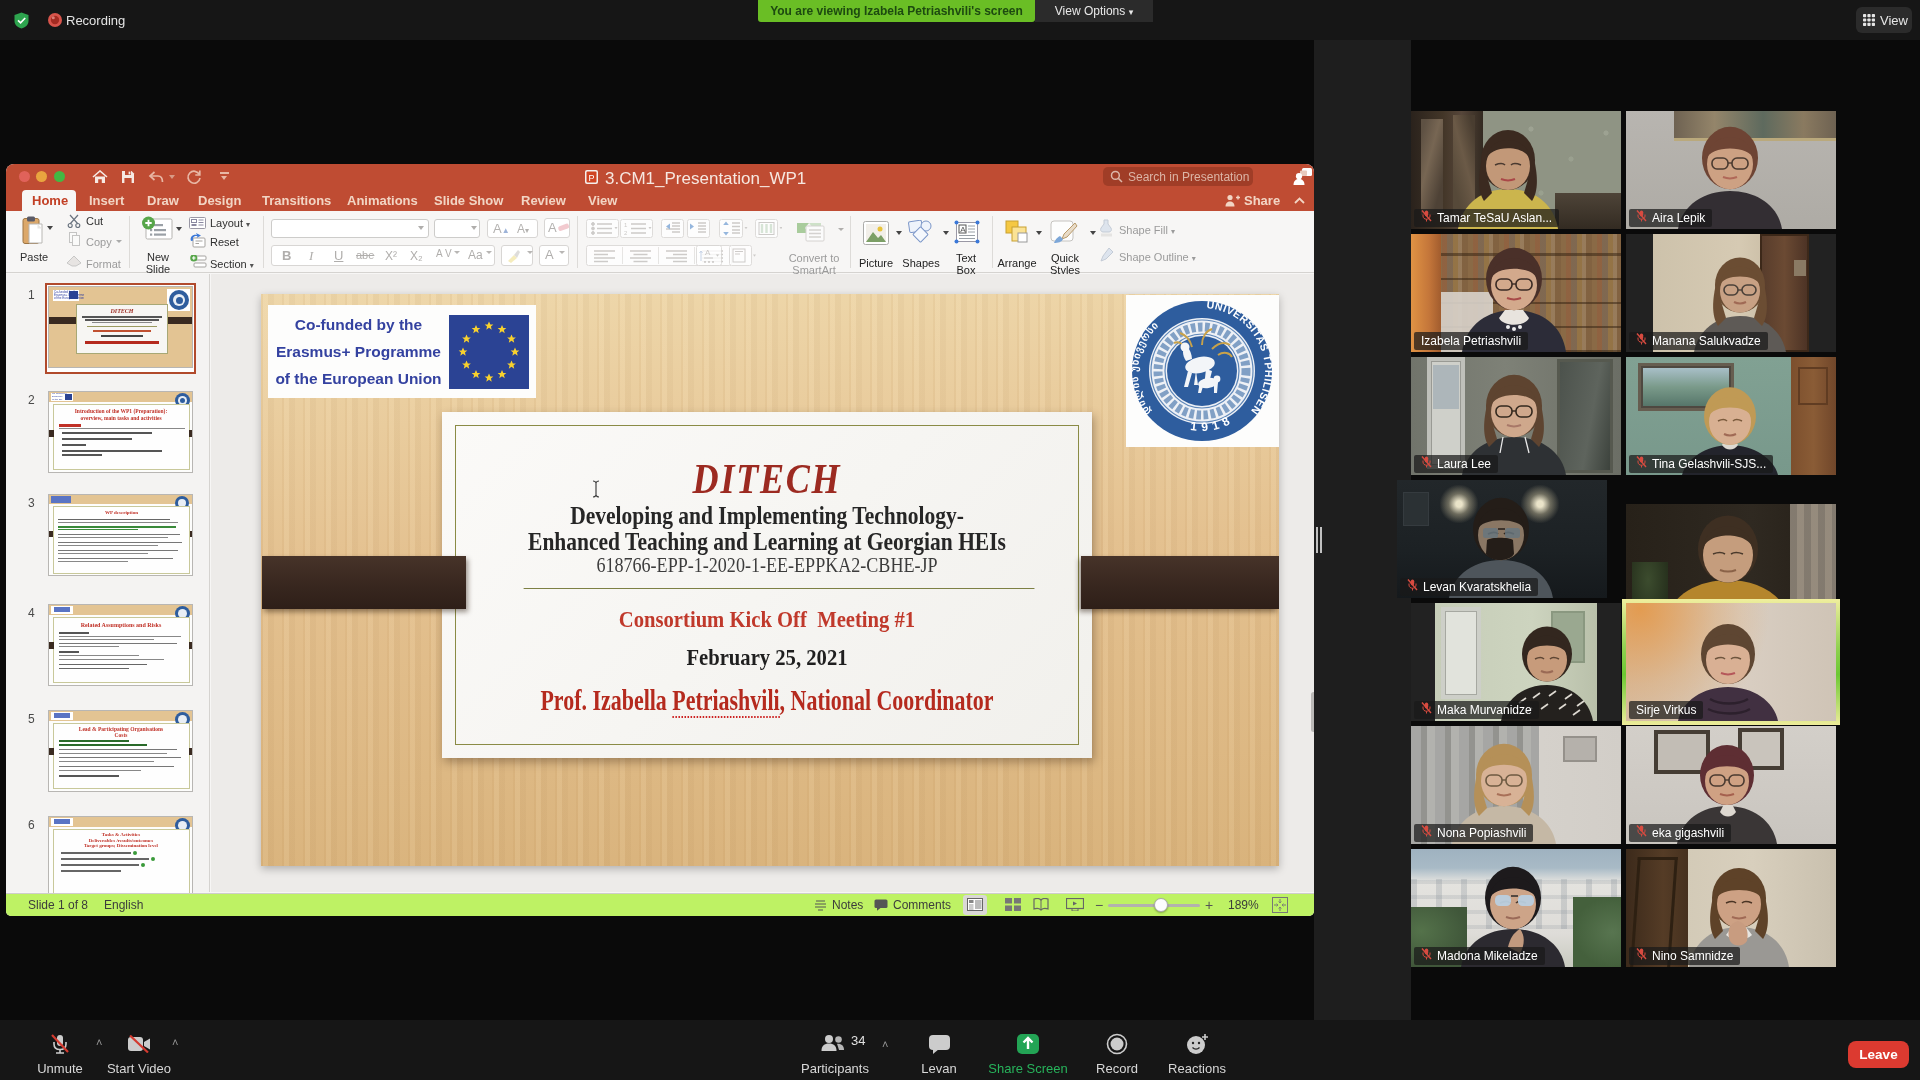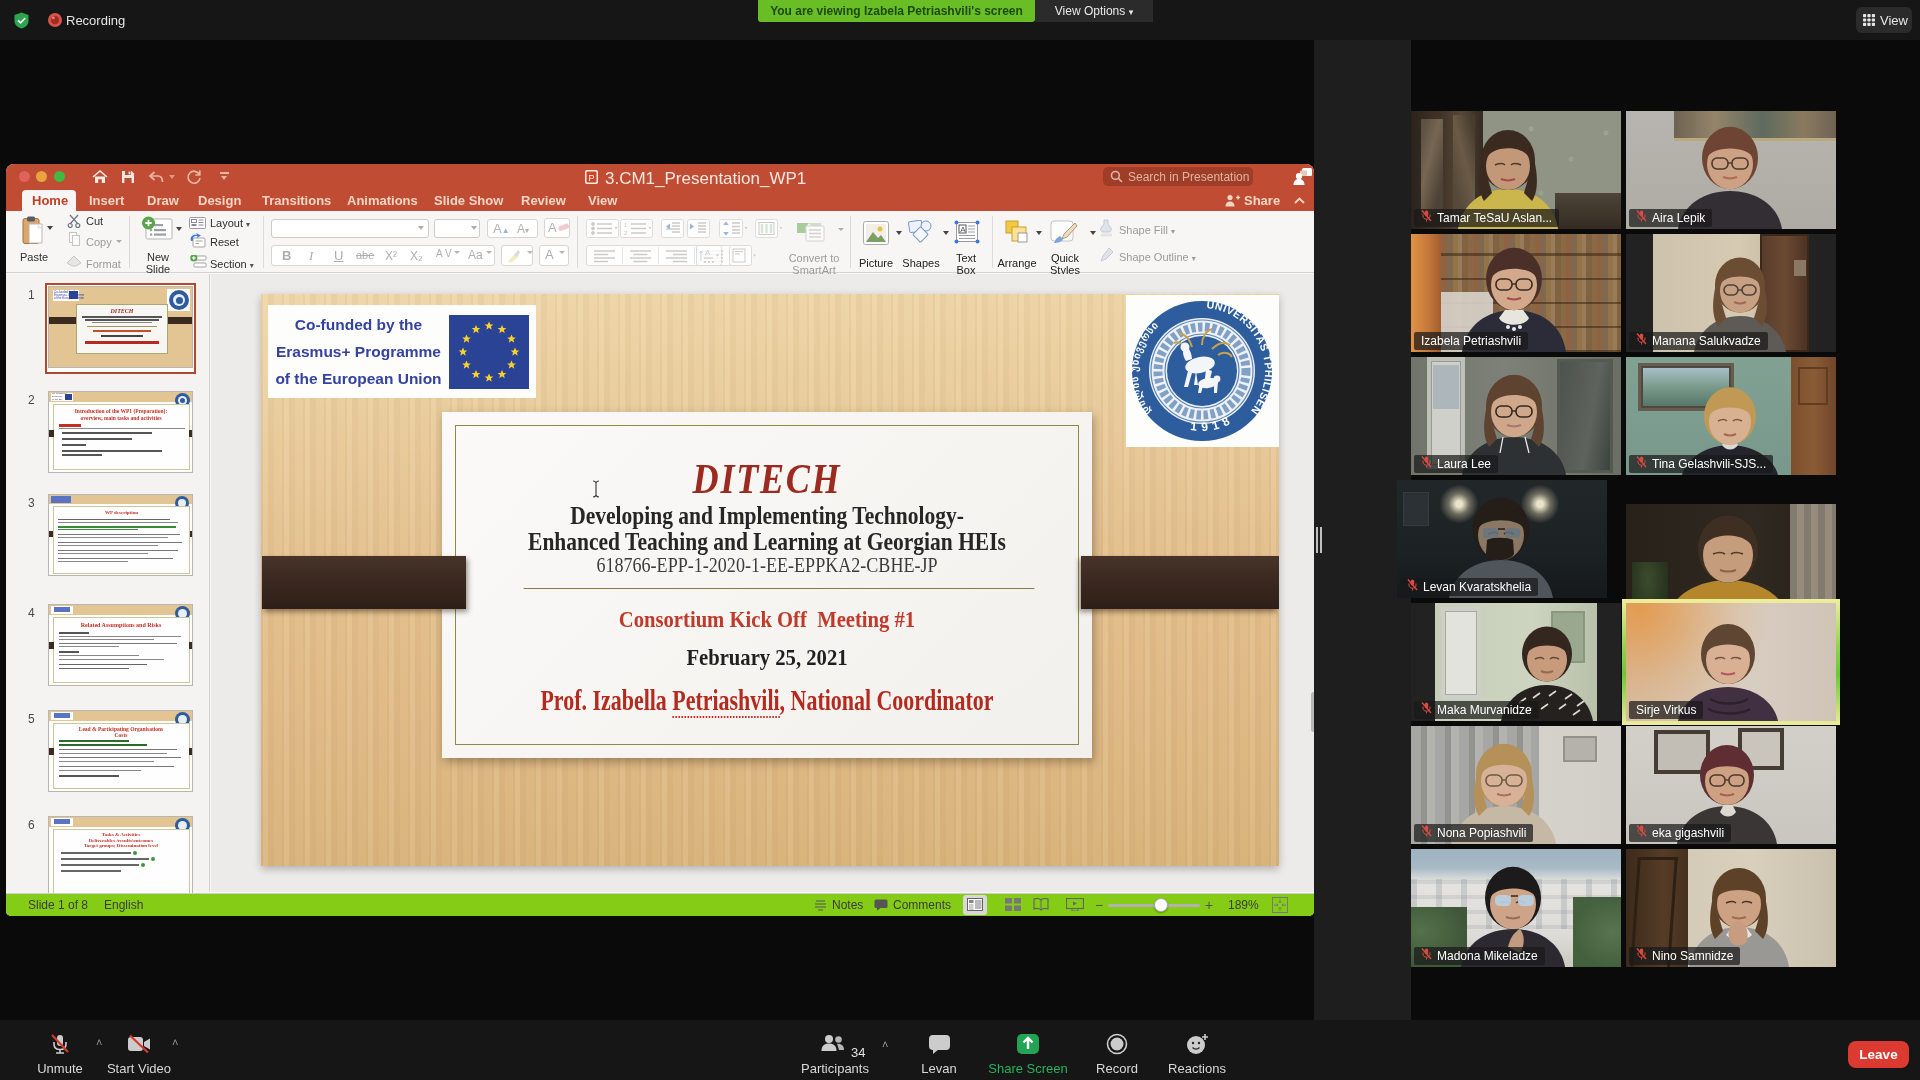--- a/index.html
+++ b/index.html
@@ -24,21 +24,21 @@
   .gray { color:#9b9b9b; }
   
   #panel { position:absolute; left:0; top:110px; width:204px; height:618px; background:#f4f3f2;
     border-right:1px solid #d5d3d0; }
   .thumbnum { position:absolute; font-size:12px; color:#4a4a4a; }
   .thumb { position:absolute; left:42px; width:145px; height:82px; background:#e3c493; border:1px solid #b8b6b3; overflow:hidden; }
   
   #canvas { position:absolute; left:205px; top:110px; width:1103px; height:618px; background:#edebe9; }
   #slide { position:absolute; left:50px; top:20px; width:1018px; height:572px; overflow:hidden;
     background:linear-gradient(175deg,#efd8ab 0%, #e3c08d 40%, #dab478 100%); box-shadow:0 3px 8px rgba(0,0,0,.25); }
-  #statusbar { position:absolute; left:0; top:729px; width:1308px; height:23px; background:#84cc16;
+  #statusbar { position:absolute; left:0; top:729px; width:1308px; height:23px; background:#bef264;
     border-top:1px solid #cfcdcb; font-size:12px; color:#3c3c3c; }
   
   .tile { position:absolute; width:210px; height:118px; background:#222; overflow:hidden; }
   .nlabel { position:absolute; left:3px; bottom:2px; height:18px; background:rgba(25,25,25,.72);
     border-radius:2px; color:#fff; font-size:12px; line-height:18px; padding:0 7px; white-space:nowrap; }
   .nlabel .mic { display:inline-block; width:11px; margin-right:5px; }
   
   #botbar { position:absolute; left:0; top:1020px; width:1920px; height:60px; background:#161616; }
   .bbtn { position:absolute; top:0; text-align:center; color:#d8d8d8; font-size:13px; }
   .bbtn .lbl { position:absolute; width:120px; top:41px; left:50%; transform:translateX(-50%); }
@@ -928,21 +928,21 @@
   <div class="abs" style="left:172px;top:16px;color:#999;font-size:11px">˄</div>
   <div class="bbtn" style="left:802px;width:66px">
     <svg style="margin-top:14px" width="30" height="20" viewBox="0 0 30 20">
       <circle cx="9" cy="5" r="4" fill="#ccc"></circle>
       <path d="M1.5 17 C1.5 11.5 4.5 9.5 9 9.5 C13.5 9.5 16.5 11.5 16.5 17 Z" fill="#ccc"></path>
       <circle cx="18.5" cy="5.5" r="3.3" fill="#b5b5b5"></circle>
       <path d="M17 9.8 C21 9.3 24 11.5 24 16 L19 16" fill="#b5b5b5"></path>
     </svg>
     <div class="lbl">Participants</div>
   </div>
-  <div class="abs" style="left:851px;top:25px;color:#e0e0e0;font-size:13px">34</div>
+  <div class="abs" style="left:851px;top:13px;color:#e0e0e0;font-size:13px">34</div>
   <div class="abs" style="left:882px;top:18px;color:#999;font-size:11px">˄</div>
   <div class="bbtn" style="left:906px;width:66px">
     <svg style="margin-top:14px" width="23" height="21" viewBox="0 0 23 21">
       <rect x="1" y="1" width="21" height="15" rx="4" fill="#ccc"></rect>
       <path d="M5 15 L5 20 L11 15 Z" fill="#ccc"></path>
     </svg>
     <div class="lbl">Levan</div>
   </div>
   <div class="bbtn" style="left:995px;width:66px">
     <svg style="margin-top:13px" width="24" height="22" viewBox="0 0 24 22">

